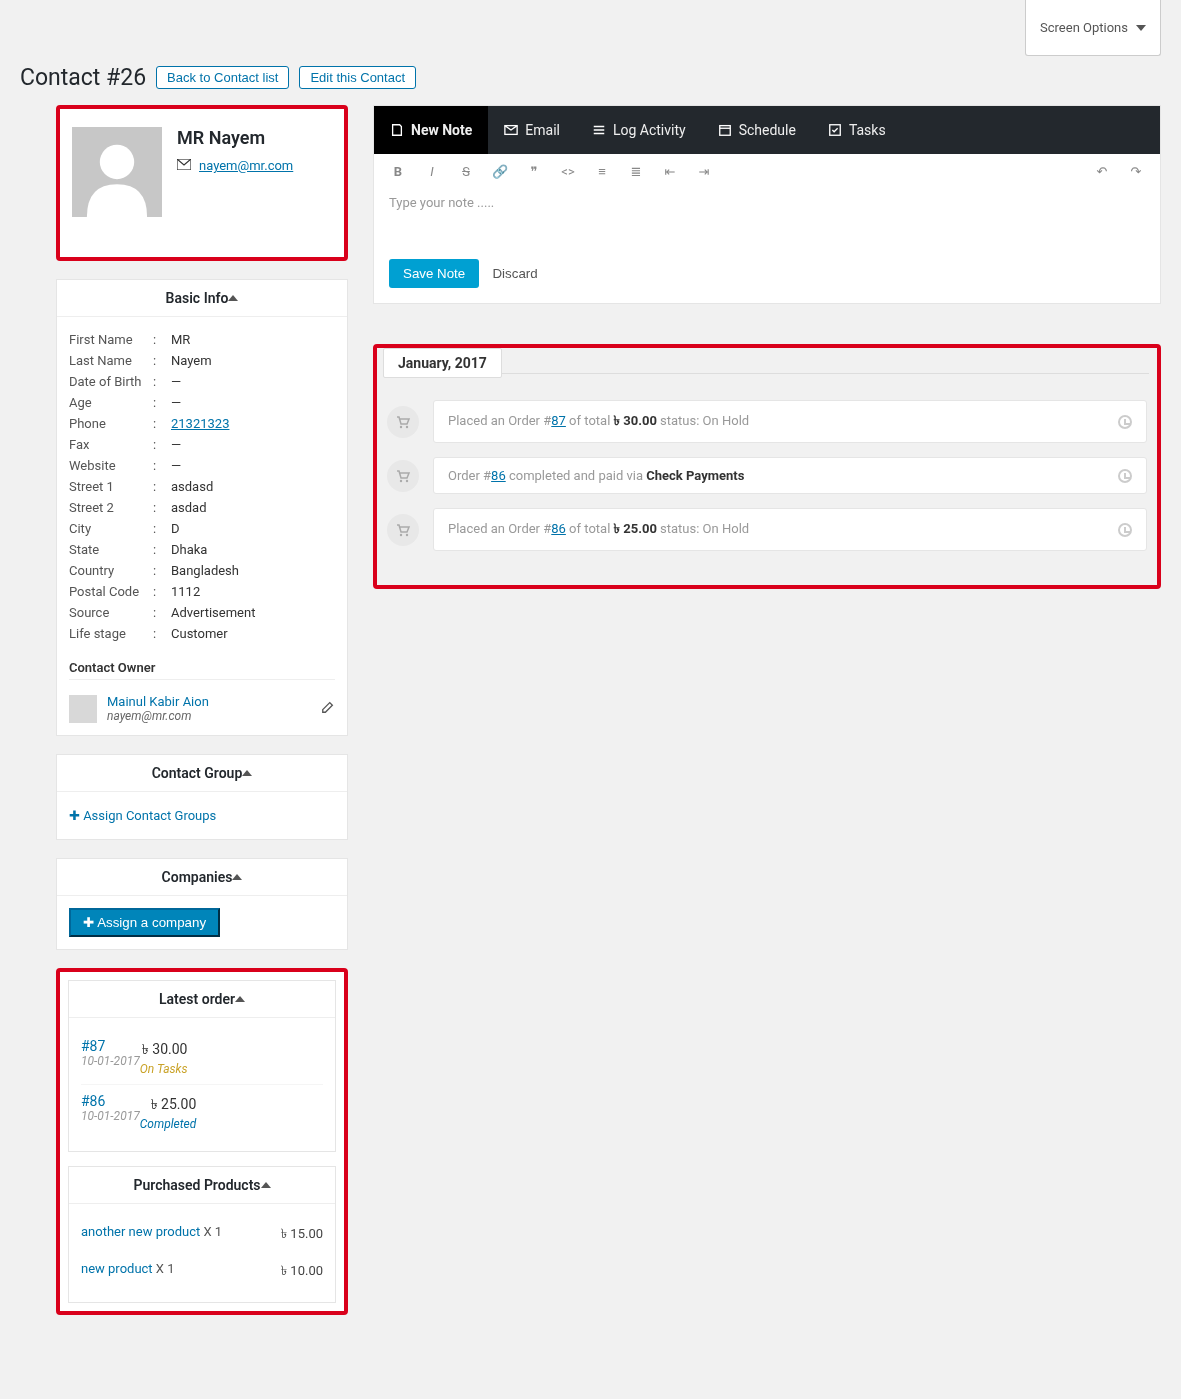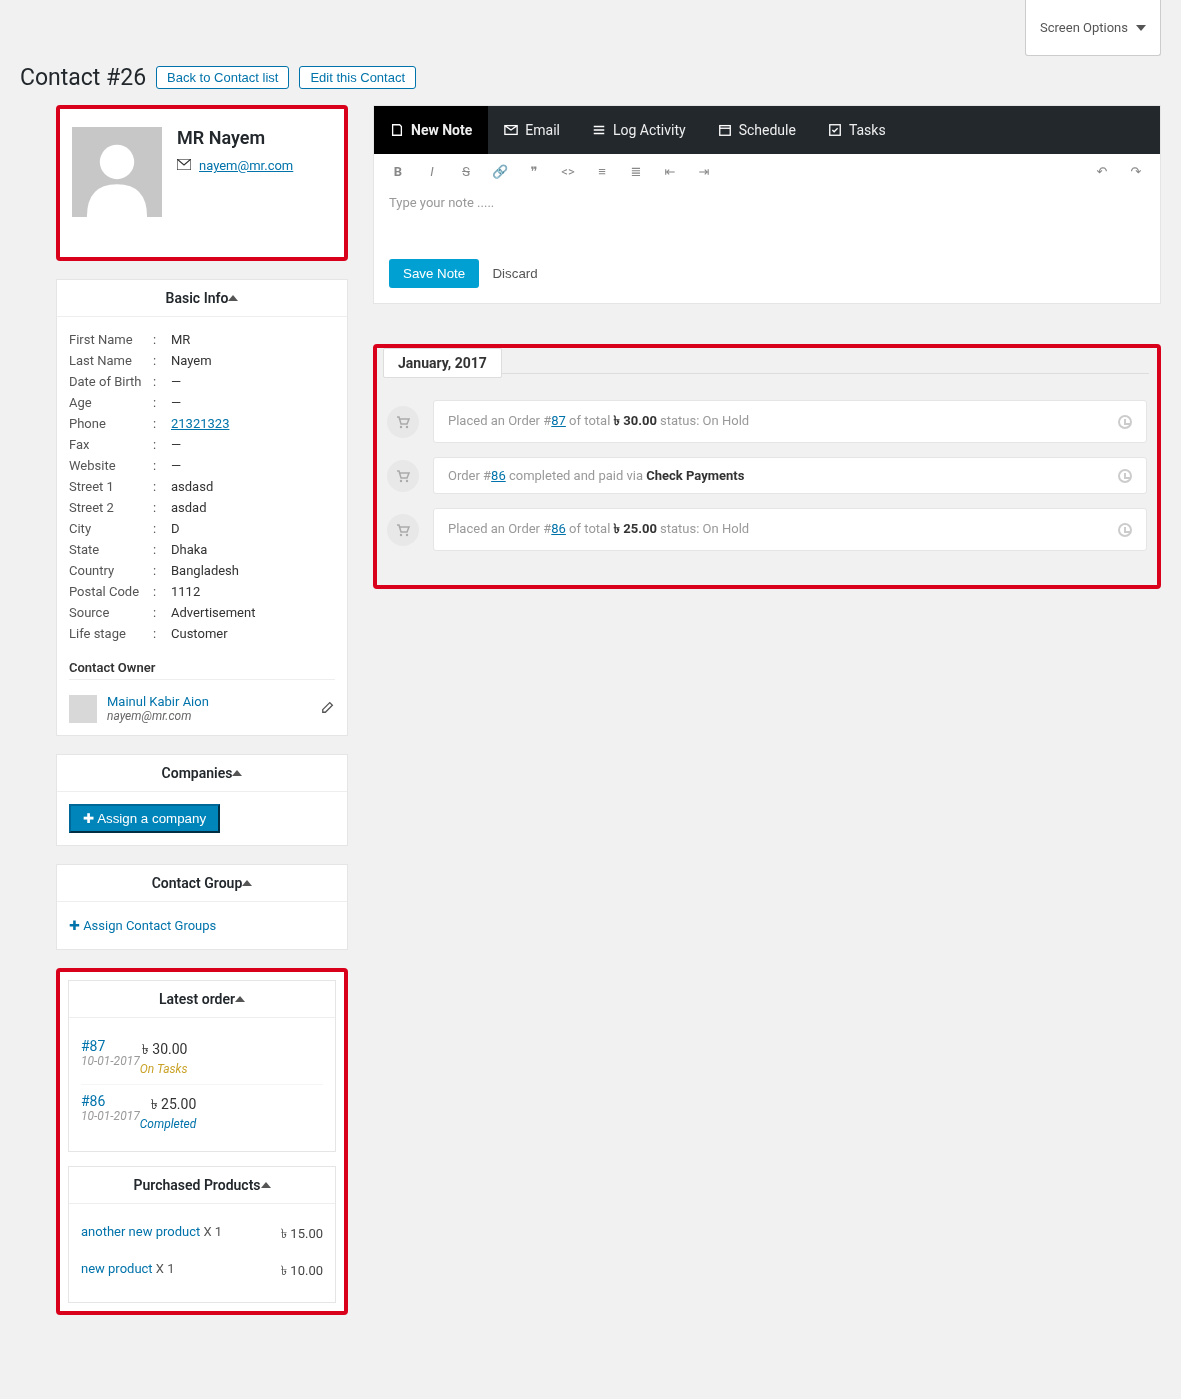--- a/index.html
+++ b/index.html
@@ -206,41 +206,41 @@
             </div>
             <div class="edit"><svg width="14" height="14" viewBox="0 0 16 16">
                   <path d="M2 11 L10 3 L13 6 L5 14 L2 14 Z M2 14 L2 11" stroke="#555" fill="none" stroke-width="1.5"></path>
                 </svg></div>
           </div>
         </div>
       </div>
 
       <div class="panel">
         <div class="panel-hd">
+          <span>Contact Group</span>
+          <span class="chev"></span>
+        </div>
+        <div class="panel-bd">
+          <span class="assign-link">
+            <span>✚</span>
+            <span>Assign Contact Groups</span>
+          </span>
+        </div>
+      </div>
+
+      <div class="panel">
+        <div class="panel-hd">
           <span>Companies</span>
           <span class="chev"></span>
         </div>
         <div class="panel-bd">
           <button class="btn-primary">
             <span>✚</span>
             <span>Assign a company</span>
           </button>
-        </div>
-      </div>
-
-      <div class="panel">
-        <div class="panel-hd">
-          <span>Contact Group</span>
-          <span class="chev"></span>
-        </div>
-        <div class="panel-bd">
-          <span class="assign-link">
-            <span>✚</span>
-            <span>Assign Contact Groups</span>
-          </span>
         </div>
       </div>
 
       <div class="panel hl" style="padding-bottom:0;">
         <div style="background:#fff;border:1px solid #e5e5e5;margin:8px 8px 14px 8px;">
           <div class="panel-hd">
             <span>Latest order</span>
             <span class="chev"></span>
           </div>
           <div class="panel-bd" id="order-rows">

